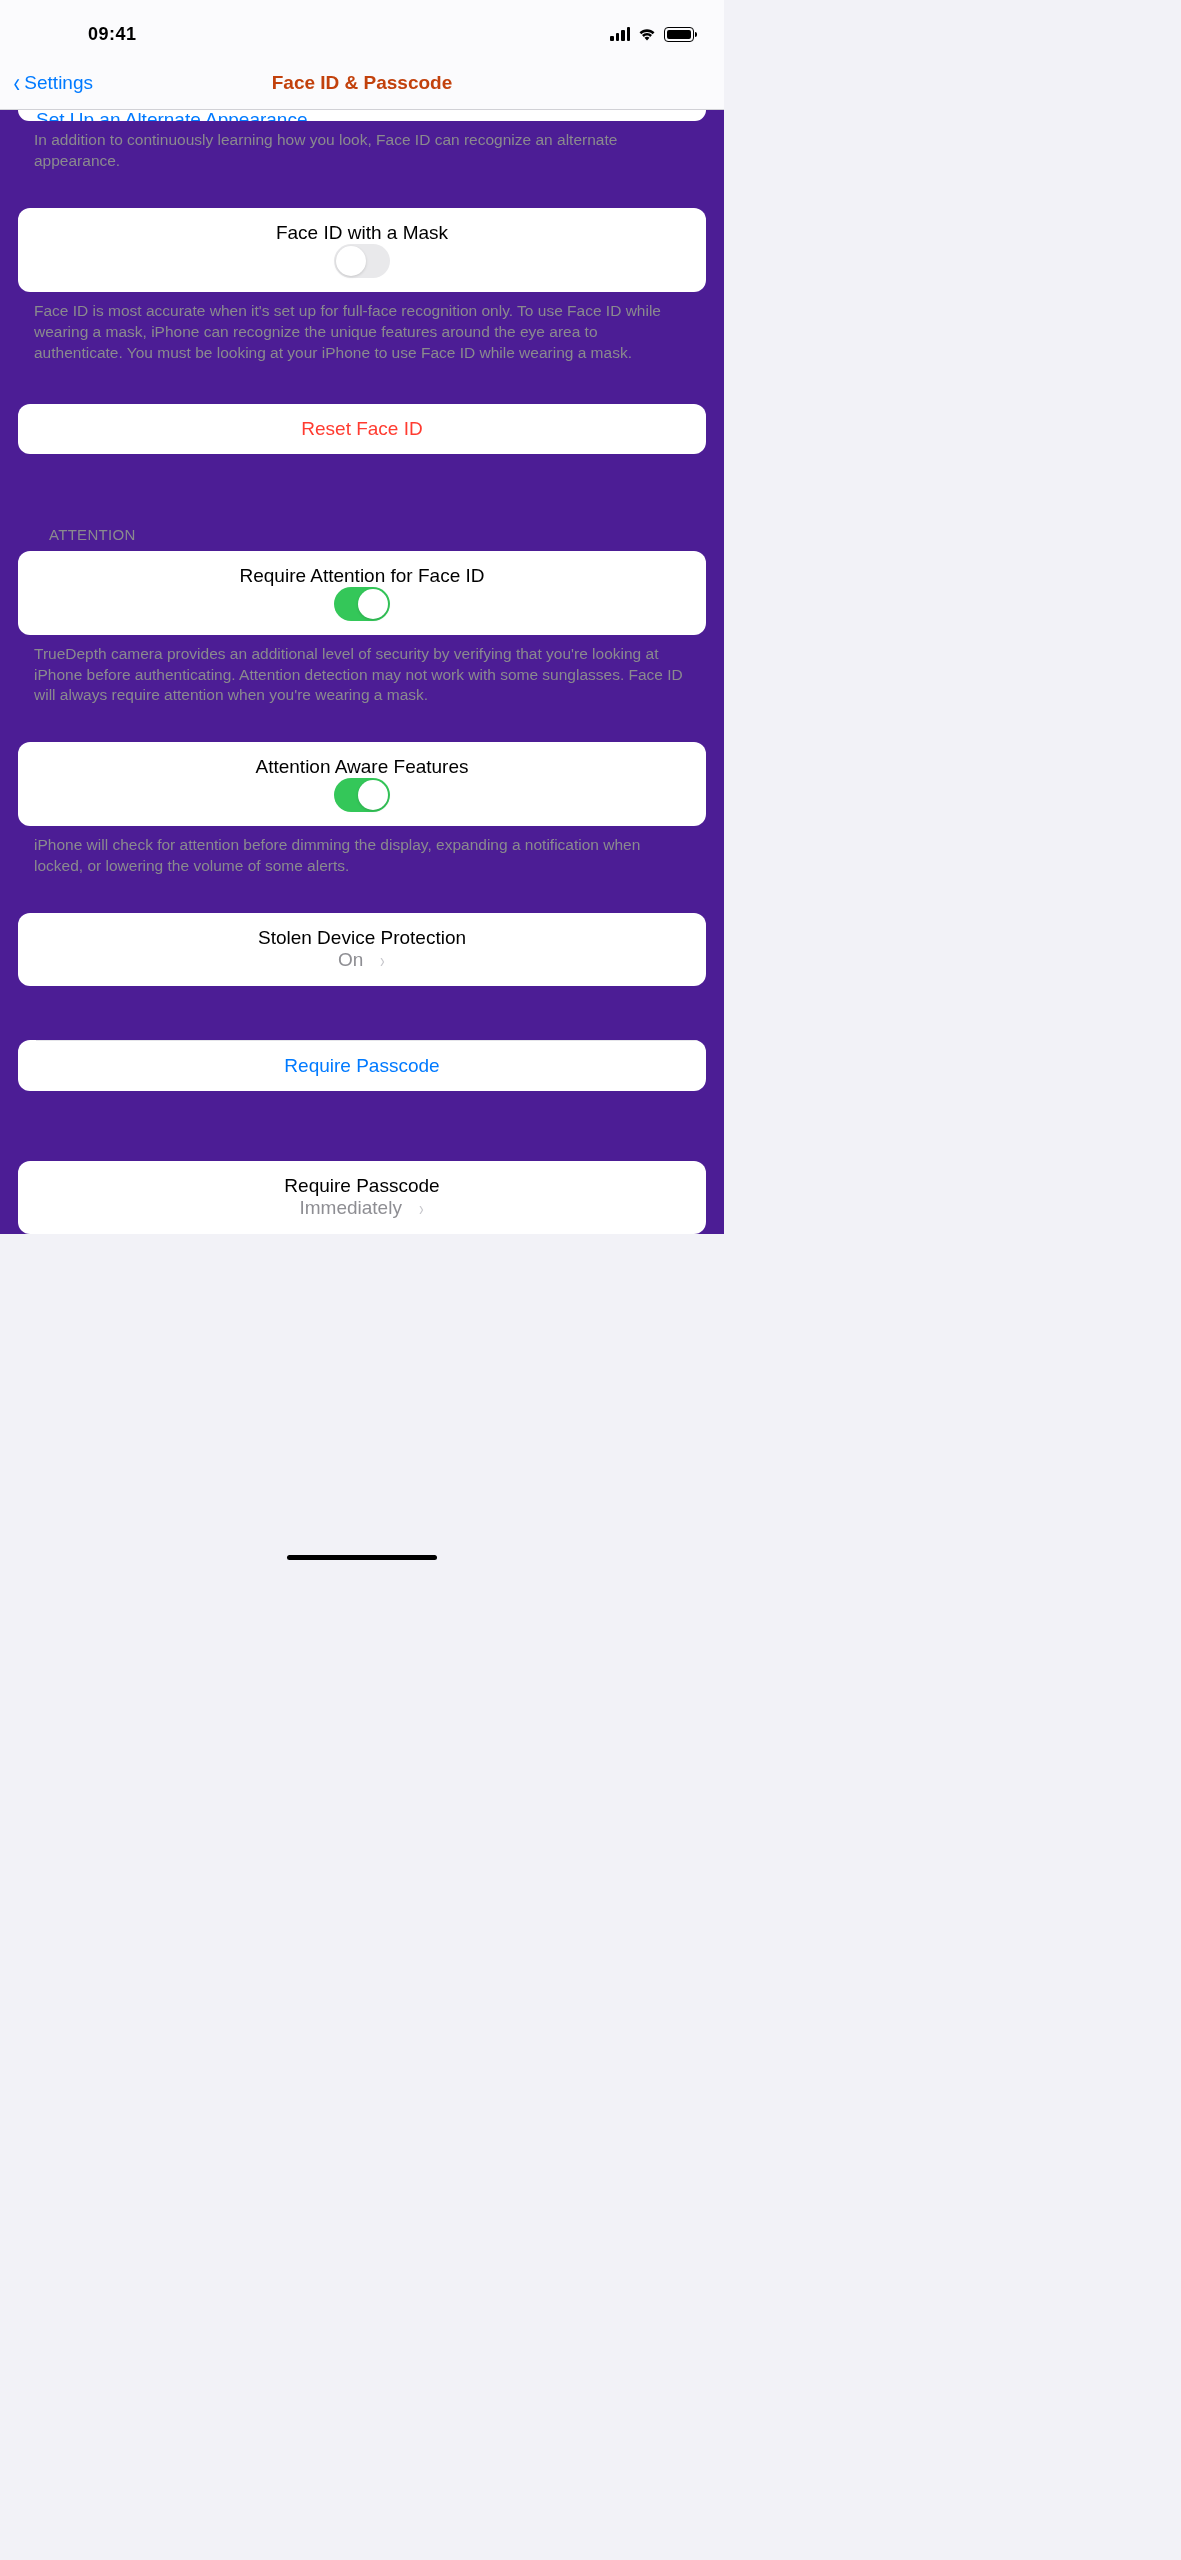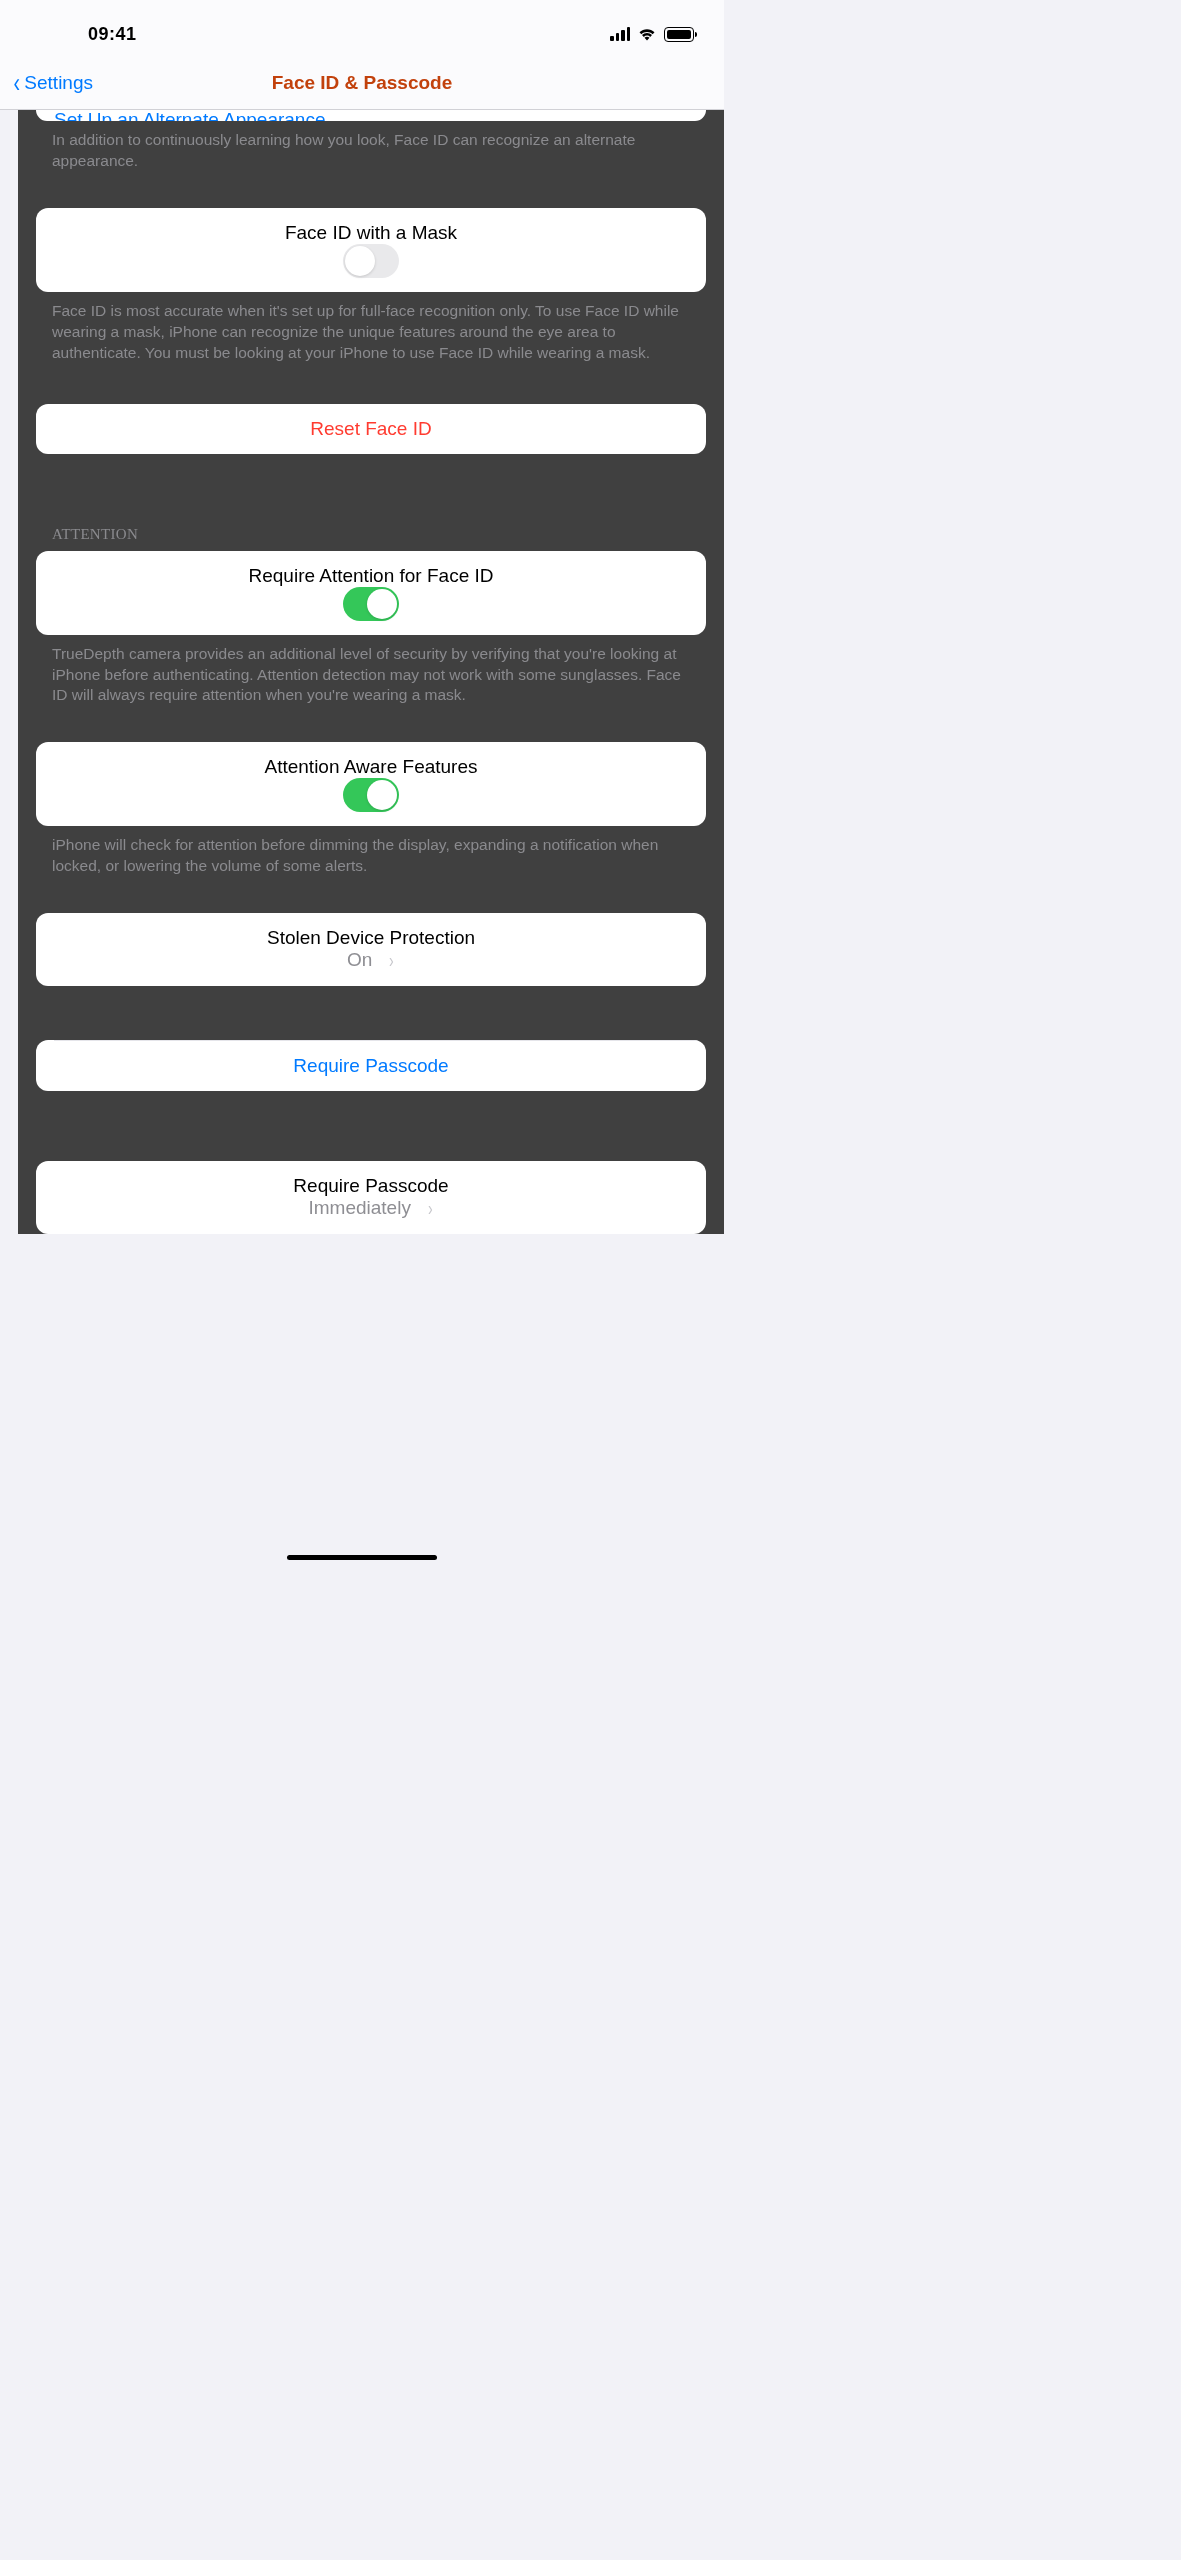--- a/index.html
+++ b/index.html
@@ -104,22 +104,21 @@
     .nav-title {
       position: absolute;
       left: 50%;
       transform: translateX(-50%);
       font-size: 19px;
       font-weight: 600;
       color: #c2410c;
     }
     .content {
       overflow-y: auto;
-      background: #404040;
-      margin-left: 18px;
+      background: #4c1d95;
     }
     .group {
       margin: 0 18px;
       background: #fff;
       border-radius: 12px;
       overflow: hidden;
     }
     .group.partial-top {
       border-top-left-radius: 0;
       border-top-right-radius: 0;
@@ -188,23 +187,22 @@
     .toggle.on .toggle-thumb { left: 24px; }
     .footer-text {
       font-size: 15.5px;
       color: #8a8a8e;
       padding: 9px 34px 0 34px;
       line-height: 1.35;
     }
     .section-header {
       font-size: 15px;
       color: #8a8a8e;
-      padding: 0 34px 8px 34px;
+      padding: 0 34px 8px 49px;
       letter-spacing: 0.3px;
-      font-family: Liberation Serif, serif;
     }
     .separator {
       height: 0.5px;
       background: #e5e5ea;
       margin-left: 18px;
     }
     .partial-link {
       color: #007aff;
       font-size: 19px;
       padding: 0 18px 10px 18px;

